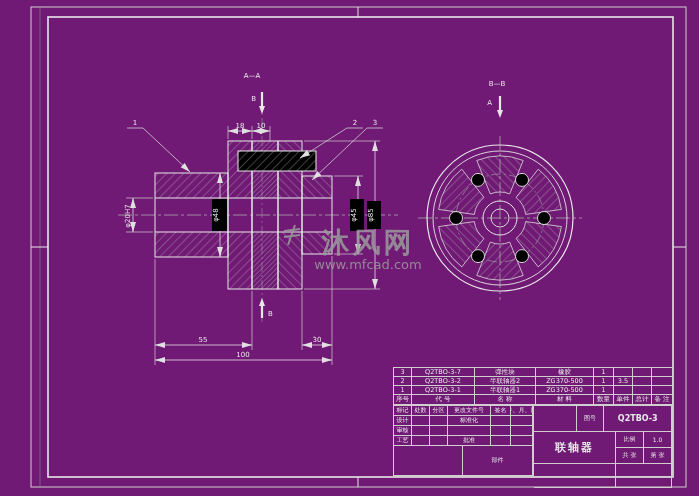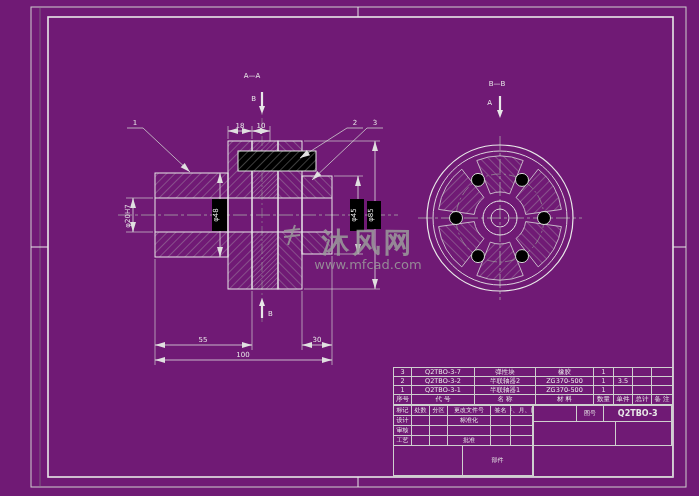--- a/index.html
+++ b/index.html
@@ -29,21 +29,21 @@
   .tb{position:absolute;left:393px;top:405px;width:280px;height:72px;
       border:1px solid #cfcfcf;box-sizing:border-box;display:flex;font-size:6px;z-index:4;}
   .tb-left{width:139px;}
   .tb-right{width:139px;border-left:1px solid #cfcfcf;box-sizing:border-box;}
   .tr{display:flex;height:10px;box-sizing:border-box;}
   .tc{box-sizing:border-box;border-right:1px solid #cfcfcf;border-bottom:1px solid #cfcfcf;
       display:flex;align-items:center;justify-content:center;overflow:hidden;white-space:nowrap;}
   .c18{width:18px}.c43{width:43px}.c20{width:20px}.c22{width:22px}
   .strip{display:flex;height:30px;}
   .s69{width:69px}.s70{width:70px}
-  .ra{display:flex;height:16px;}
+  .ra{display:flex;height:26px;}
   .a43{width:43px}.a28{width:28px}.a68{width:68px}
   .rb{display:flex;height:32px;}
   .b83{width:83px}.b56{width:56px;display:flex;flex-direction:column;}
   .b56 .sub{display:flex;height:16px;}
   .sub .tc{width:28px}
   .rc{display:flex;height:24px;}
   .name-cell{font-size:11px;font-weight:bold;letter-spacing:2px;}
   .no-cell{font-size:8px;font-weight:bold;}
 </style>
 </head>
@@ -295,20 +295,33 @@
       <div class="tc s69"></div>
       <div class="tc s70">部件</div>
     </div>
   </div>
   <div class="tb-right">
     <div class="ra">
       <div class="tc a43"></div>
       <div class="tc a28">图号</div>
       <div class="tc a68 no-cell">Q2TBO-3</div>
     </div>
+    <div class="rb">
+      <div class="tc b83 name-cell">联轴器</div>
+      <div class="b56">
+        <div class="sub">
+          <div class="tc">比例</div>
+          <div class="tc">1.0</div>
+        </div>
+        <div class="sub">
+          <div class="tc">共 张</div>
+          <div class="tc">第 张</div>
+        </div>
+      </div>
+    </div>
     <div class="rc">
       <div class="tc b83"></div>
       <div class="tc" style="width:56px"></div>
     </div>
   </div>
 </div>
 
 </div>
 
 </body></html>

